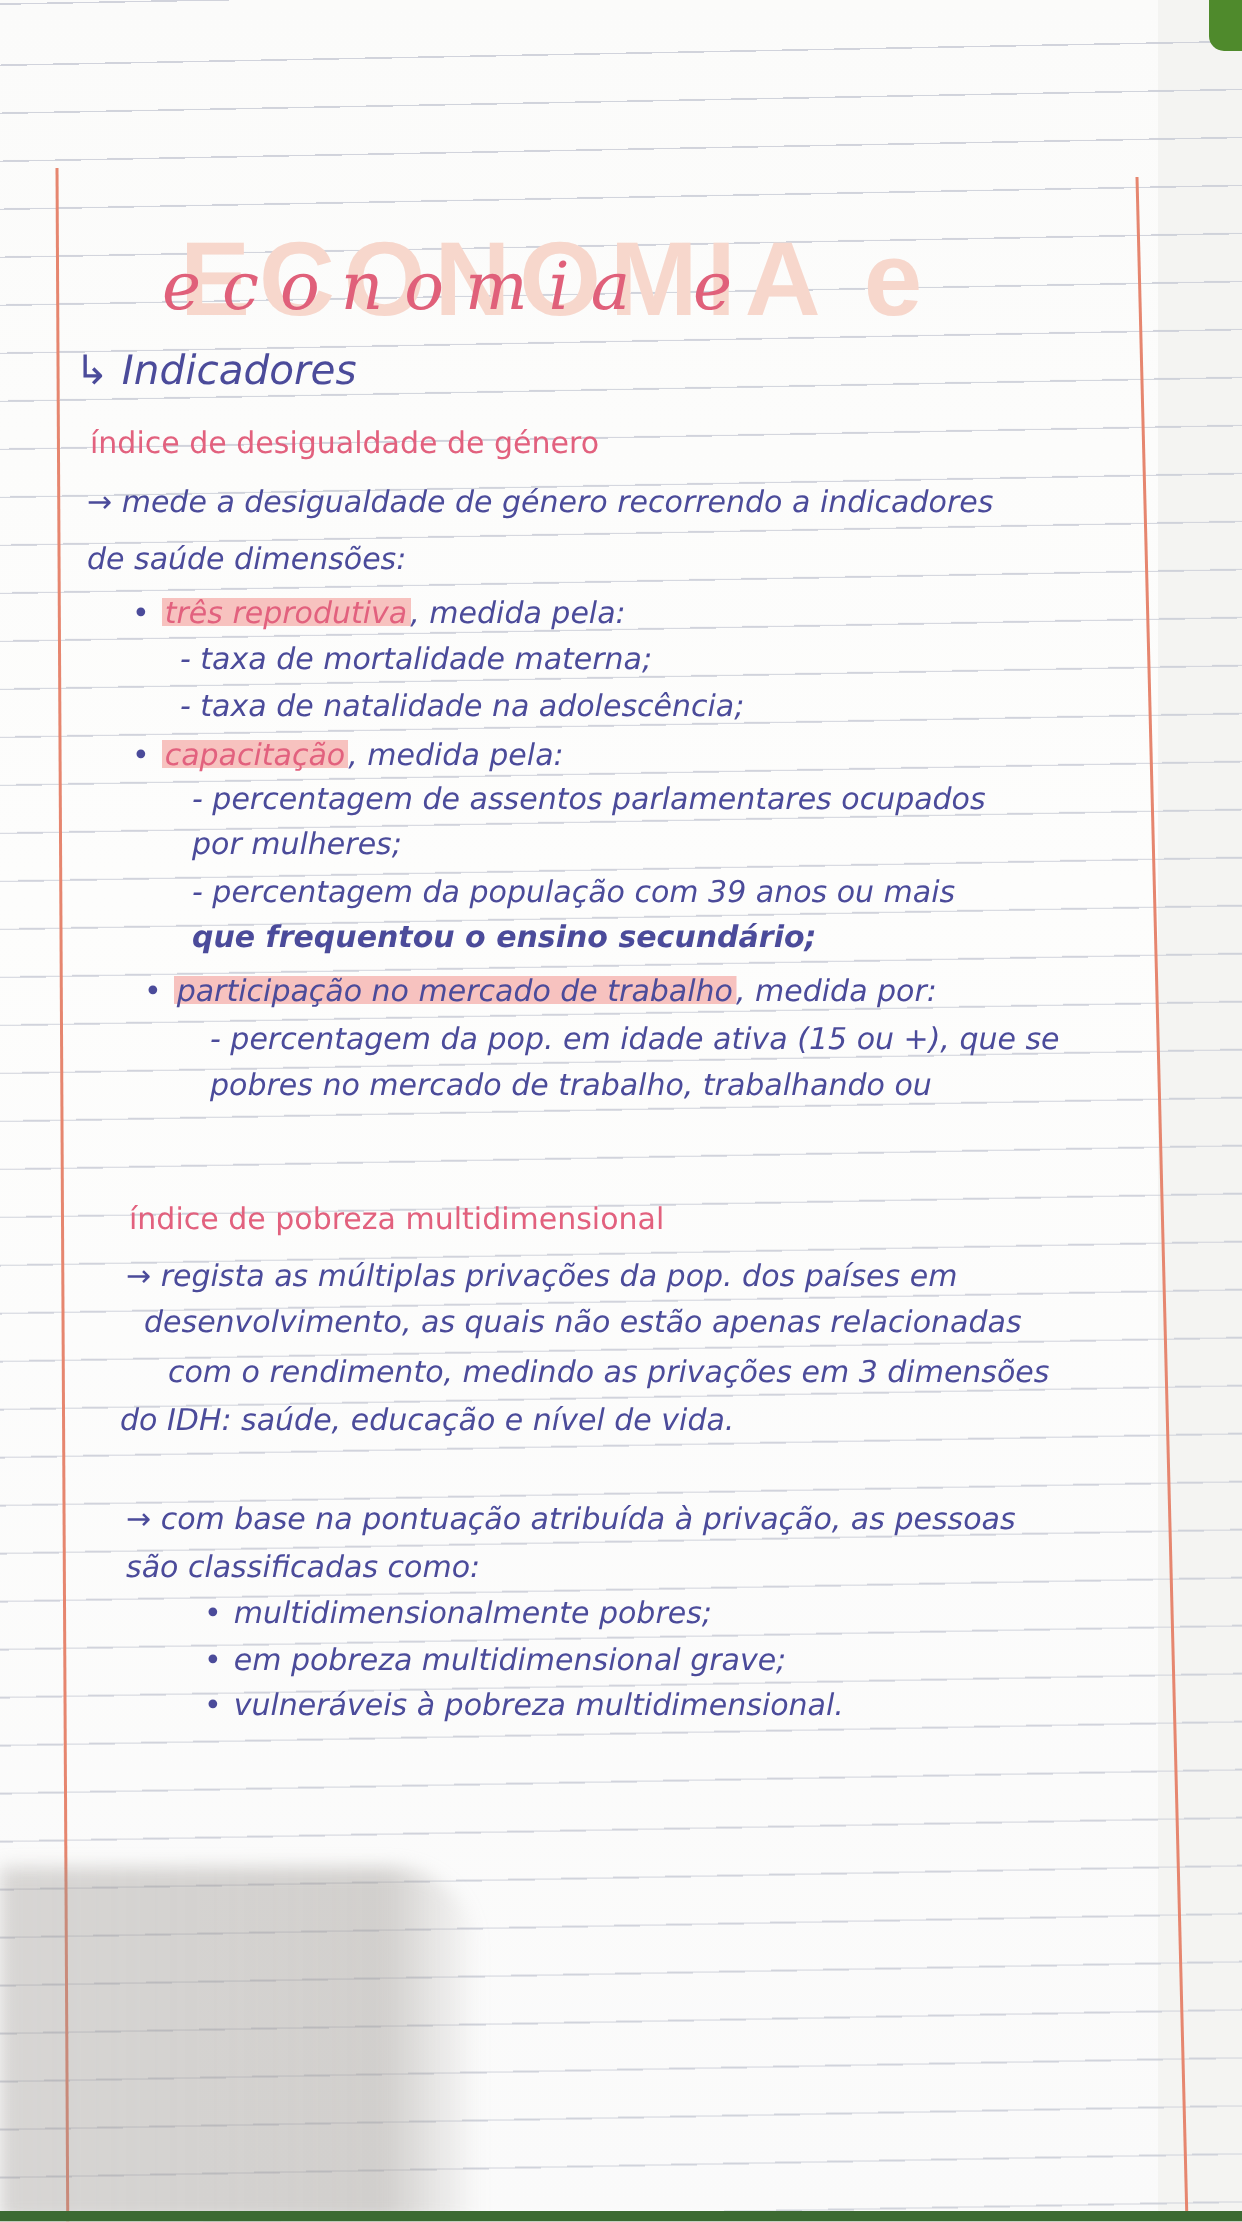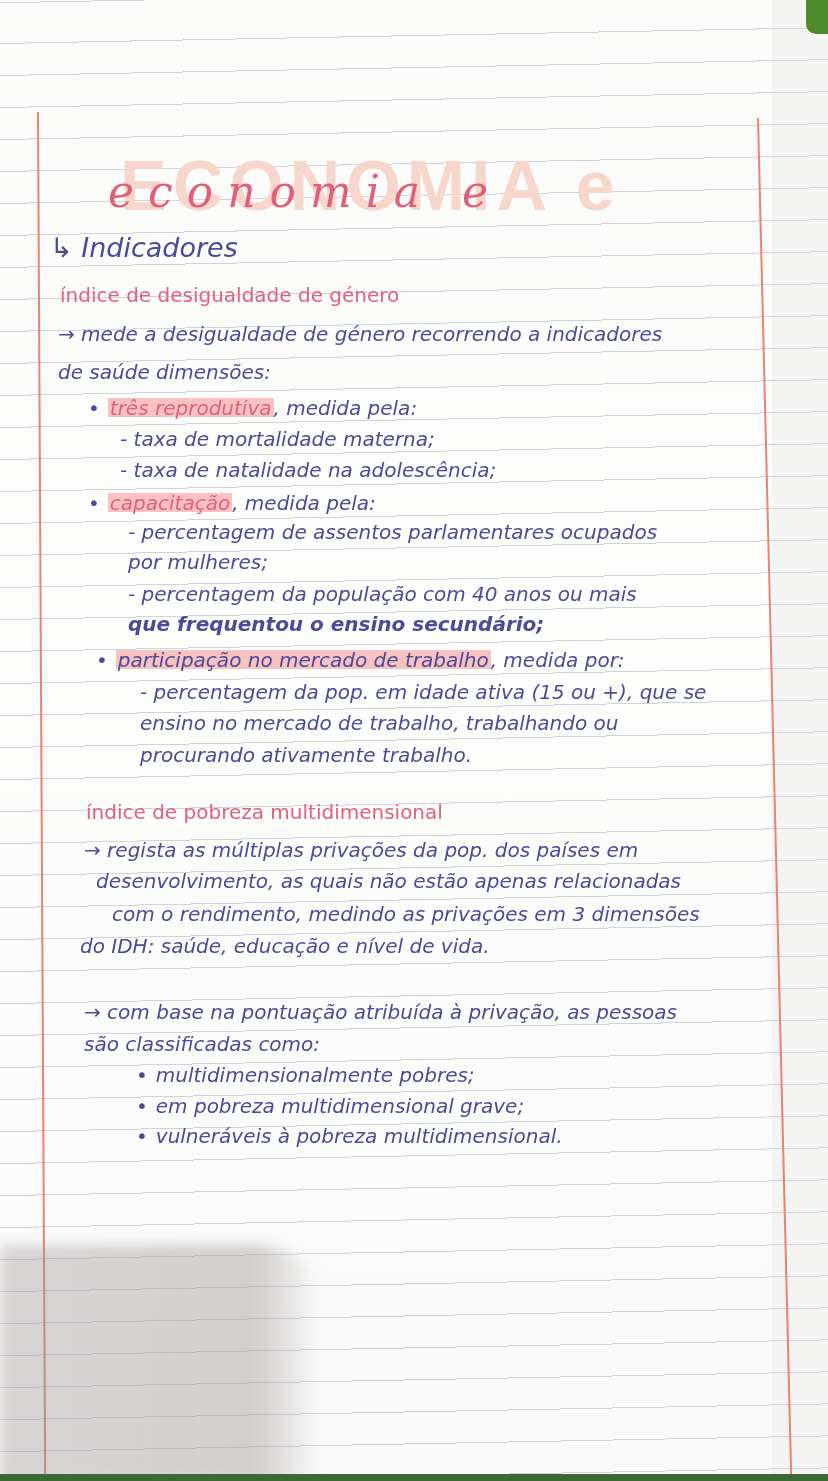--- a/index.html
+++ b/index.html
@@ -89,29 +89,28 @@
     <span class="bullet">•</span><span class="hl">três reprodutiva</span><span>, medida pela:</span>
   </div>
   <div class="hand" style="left:120px; top:427px;">- taxa de mortalidade materna;</div>
   <div class="hand" style="left:120px; top:458px;">- taxa de natalidade na adolescência;</div>
 
   <div class="hand" style="left:88px; top:491px;">
     <span class="bullet">•</span><span class="hl">capacitação</span><span>, medida pela:</span>
   </div>
   <div class="hand" style="left:128px; top:520px;">- percentagem de assentos parlamentares ocupados</div>
   <div class="hand" style="left:128px; top:550px;">  por mulheres;</div>
-  <div class="hand" style="left:128px; top:582px;">- percentagem da população com 40 anos ou mais</div>
+  <div class="hand" style="left:128px; top:582px;">- percentagem da população com 39 anos ou mais</div>
   <div class="hand" style="left:128px; top:612px;font-weight:bold;">  que frequentou o ensino secundário;</div>
 
   <div class="hand" style="left:96px; top:648px;">
     <span class="bullet">•</span><span class="hl-purple">participação no mercado de trabalho</span><span>, medida por:</span>
   </div>
   <div class="hand" style="left:140px; top:680px;">- percentagem da pop. em idade ativa (15 ou +), que se</div>
-  <div class="hand" style="left:140px; top:711px;">  ensino no mercado de trabalho, trabalhando ou</div>
-  <div class="hand" style="left:140px; top:743px;">  procurando ativamente trabalho.</div>
+  <div class="hand" style="left:140px; top:711px;">  pobres no mercado de trabalho, trabalhando ou</div>
 
   <div class="hand" style="left:84px; top:838px;">→ regista as múltiplas privações da pop. dos países em</div>
   <div class="hand heading" style="left:86px; top:800px;">índice de pobreza multidimensional</div>
   <div class="hand" style="left:96px; top:869px;">desenvolvimento, as quais não estão apenas relacionadas</div>
   <div class="hand" style="left:80px; top:902px;margin-left:32px;">com o rendimento, medindo as privações em 3 dimensões</div>
   <div class="hand" style="left:80px; top:934px;">do IDH: saúde, educação e nível de vida.</div>
 
   <div class="hand" style="left:84px; top:1000px;">→ com base na pontuação atribuída à privação, as pessoas</div>
   <div class="hand" style="left:84px; top:1032px;">são classificadas como:</div>
 

